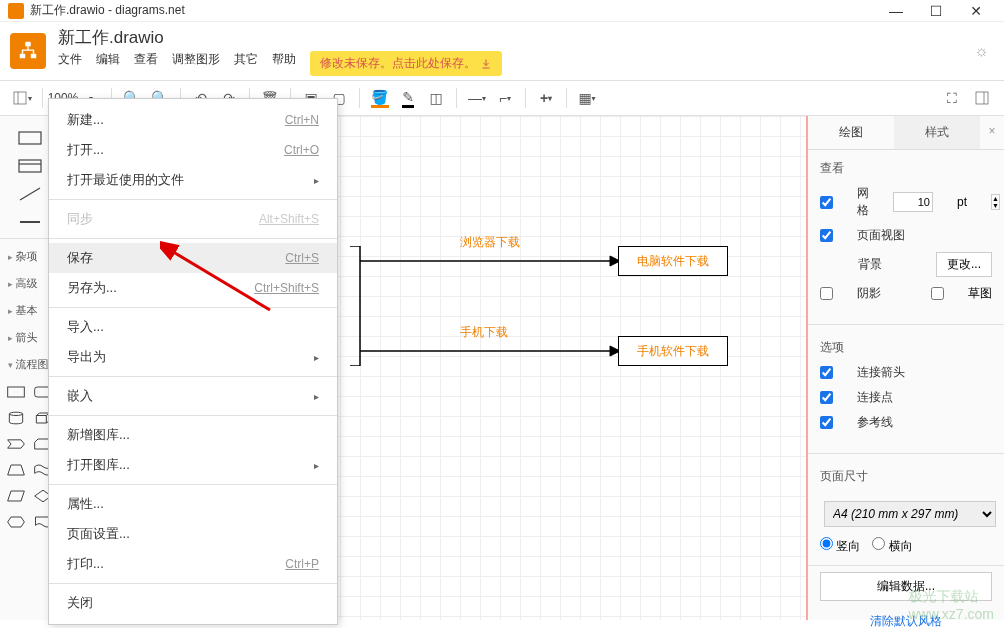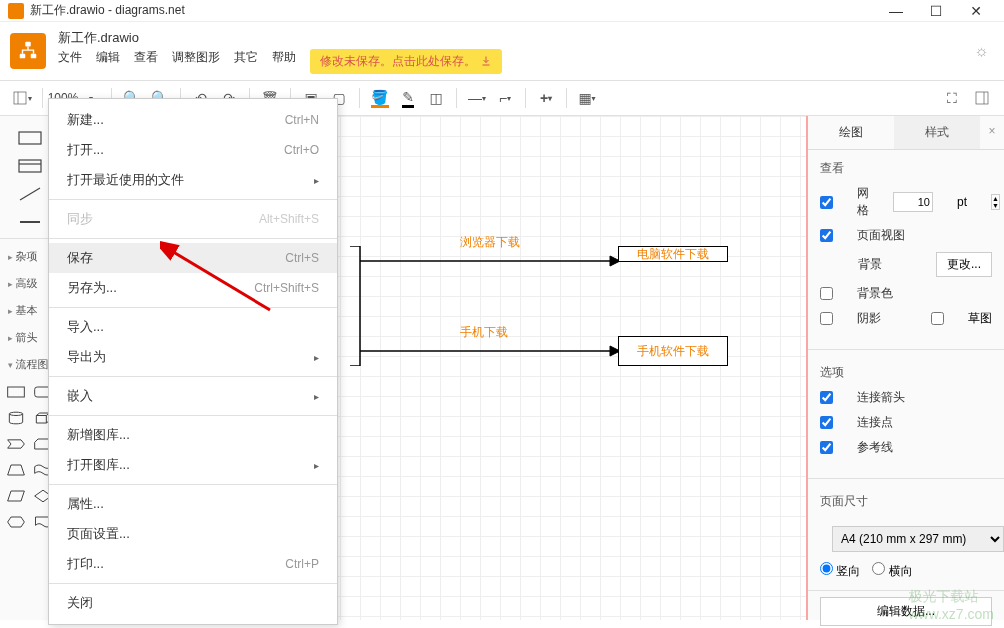--- a/index.html
+++ b/index.html
@@ -7,21 +7,21 @@
 
 .titlebar { height: 22px; display: flex; align-items: center; padding: 0 8px; border-bottom: 1px solid #eee; }
 .titlebar .app-icon { width: 16px; height: 16px; background: #f08000; margin-right: 6px; border-radius: 2px; }
 .titlebar .title { font-size: 12px; color: #333; flex: 1; }
 .titlebar .winbtn { width: 40px; height: 30px; display: flex; align-items: center; justify-content: center; font-size: 14px; color: #333; }
 
 .header { display: flex; align-items: center; height: 58px; padding: 0 10px; }
 .header .logo { width: 36px; height: 36px; background: #f08000; border-radius: 4px; display: flex; align-items: center; justify-content: center; margin-right: 12px; }
 .header .logo svg { width: 22px; height: 22px; }
 .header .file-area { flex: 1; }
-.header .file-name { font-size: 13px; color: #333; margin-bottom: 2px; }
+.header .file-name { font-size: 17px; color: #333; margin-bottom: 2px; }
 .header .menubar { display: flex; gap: 14px; font-size: 12px; color: #333; }
 .header .menubar span { cursor: pointer; }
 .header .unsaved { background: #fde047; color: #d9534f; font-size: 12px; padding: 4px 10px; border-radius: 3px; display: flex; align-items: center; gap: 4px; }
 .header .sun-icon { color: #aaa; margin-left: auto; width: 20px; }
 
 .toolbar { height: 36px; border-top: 1px solid #e0e0e0; border-bottom: 1px solid #e0e0e0; display: flex; align-items: center; padding: 0 10px; gap: 4px; }
 .toolbar .tb-btn { width: 24px; height: 24px; display: flex; align-items: center; justify-content: center; color: #555; font-size: 14px; }
 .toolbar .sep { width: 1px; height: 20px; background: #ddd; margin: 0 4px; }
 .toolbar .zoom { font-size: 12px; color: #444; padding: 0 4px; }
 .toolbar .right { margin-left: auto; display: flex; align-items: center; gap: 6px; }
@@ -44,40 +44,40 @@
   background-image: linear-gradient(#eee 1px, transparent 1px), linear-gradient(90deg, #eee 1px, transparent 1px);
   background-size: 20px 20px; margin-right: 0; }
 .diagram-box { position: absolute; border: 1px solid #000; background: #fff; font-size: 12px; color: #f08000; display: flex; align-items: center; justify-content: center; padding: 4px 10px; }
 .diagram-label { position: absolute; font-size: 12px; color: #f08000; }
 .arrow-line { position: absolute; stroke: #000; fill: none; }
 
 .dropdown { position: absolute; left: 48px; top: 98px; width: 290px; background: #fff; border: 1px solid #ccc; box-shadow: 2px 2px 8px rgba(0,0,0,0.15); z-index: 100; font-size: 13px; padding: 6px 0; }
 .dropdown .item { display: flex; align-items: center; padding: 6px 18px; color: #333; cursor: pointer; }
 .dropdown .item:hover, .dropdown .item.hover { background: #eee; }
 .dropdown .item.disabled { color: #bbb; }
-.dropdown .item .shortcut { margin-left: auto; font-size: 12px; color: #999; }
+.dropdown .item .shortcut { margin-left: auto; font-size: 12px; color: #999; text-decoration: underline; }
 .dropdown .item.disabled .shortcut { color: #ccc; }
 .dropdown .item .sub { margin-left: auto; font-size: 10px; color: #666; }
 .dropdown hr { border: none; border-top: 1px solid #e0e0e0; margin: 4px 0; }
 
 .right-panel { width: 198px; border-left: 2px solid #fca5a5; background: #fafafa; font-size: 12px; padding: 0; }
 .right-panel .tabs { display: flex; border-bottom: 1px solid #ddd; }
 .right-panel .tabs .tab { flex: 1; text-align: center; padding: 8px 0; background: #f0f0f0; color: #555; cursor: pointer; }
 .right-panel .tabs .tab.active { background: #fafafa; font-weight: normal; color: #333; }
 .right-panel .tabs .x { width: 24px; text-align: center; color: #999; padding: 8px 0; }
 .right-panel .section { padding: 10px 12px; }
 .right-panel .sec-title { font-size: 12px; color: #555; margin-bottom: 8px; }
 .right-panel .row { display: flex; align-items: center; margin-bottom: 8px; gap: 24px; }
 .right-panel input[type=checkbox] { accent-color: #1a73e8; }
 .right-panel .label { color: #333; flex: 1; }
 .right-panel .inline-input { width: 40px; height: 20px; border: 1px solid #ccc; font-size: 11px; text-align: right; padding-right: 2px; }
 .right-panel .color-swatch { width: 26px; height: 16px; border: 1px solid #999; background: #ccc; }
 .right-panel .btn { border: 1px solid #ccc; background: #fff; padding: 3px 10px; font-size: 12px; cursor: pointer; }
 .right-panel .wide-btn { display: block; width: calc(100% - 24px); margin: 6px 12px; border: 1px solid #ccc; background: #fff; padding: 5px 0; text-align: center; font-size: 12px; cursor: pointer; }
-.right-panel select { width: calc(100% - 24px); margin: 4px 24px; padding: 4px; font-size: 12px; border: 1px solid #ccc; }
+.right-panel select { width: calc(100% - 24px); margin: 4px 16px; padding: 4px; font-size: 12px; border: 1px solid #ccc; font-style: italic; }
 .right-panel .radio-row { display: flex; gap: 12px; padding: 6px 12px; align-items: center; }
 .right-panel .link { color: #1a73e8; text-align: center; padding: 6px; cursor: pointer; }
 .right-panel hr { border: none; border-top: 1px solid #e0e0e0; margin: 4px 0; }
 
 .red-arrow { position: absolute; z-index: 200; pointer-events: none; }
 .watermark { position: absolute; right: 10px; bottom: 6px; font-size: 14px; color: rgba(80,160,80,0.35); z-index: 300; }
 </style>
 </head>
 <body>
 
@@ -264,21 +264,21 @@
     </div>
   </div>
 
   <div class="canvas-area">
     <div class="canvas-grid"></div>
     <div class="diagram-label" style="left:400px; top:118px;text-align:right;">浏览器下载</div>
     <svg class="arrow-line" style="left:300px; top:130px;" width="260" height="30">
         <line x1="0" y1="15" x2="250" y2="15" stroke="#000" stroke-width="1.5"></line>
         <polygon points="250,10 260,15 250,20" fill="#000"></polygon>
       </svg>
-    <div class="diagram-box" style="left:558px; top:130px; width:110px; height:16px;">电脑软件下载</div>
+    <div class="diagram-box" style="left:558px; top:130px; width:110px; height:30px;">电脑软件下载</div>
     <div class="diagram-label" style="left:400px; top:208px;">手机下载</div>
     <svg class="arrow-line" style="left:300px; top:220px;" width="260" height="30">
         <line x1="0" y1="15" x2="250" y2="15" stroke="#000" stroke-width="1.5"></line>
         <polygon points="250,10 260,15 250,20" fill="#000"></polygon>
       </svg>
     <div class="diagram-box" style="left:558px; top:220px; width:110px; height:30px;">手机软件下载</div>
     <svg class="arrow-line" style="left:290px; top:130px;" width="20" height="120">
         <path d="M10 0 v120 M0 0 h10 M0 120 h10 M0 60 h-0" stroke="#000" stroke-width="1.5"></path>
       </svg>
   </div>
@@ -306,24 +306,20 @@
         <input type="checkbox" checked="" style="">
         <span class="label">页面视图</span>
       </div>
       <div class="row">
         <span style="width:14px;"></span>
         <span class="label">背景</span>
         <button class="btn">更改...</button>
       </div>
       <div class="row">
         <input type="checkbox" style="">
-        <span class="label">背景色</span>
-      </div>
-      <div class="row">
-        <input type="checkbox" style="">
         <span class="label">阴影</span>
         <input type="checkbox" style="">
         <span>草图</span>
       </div>
     </div>
     <hr>
     <div class="section">
       <div class="sec-title">选项</div>
       <div class="row">
           <input type="checkbox" checked="" style="">

